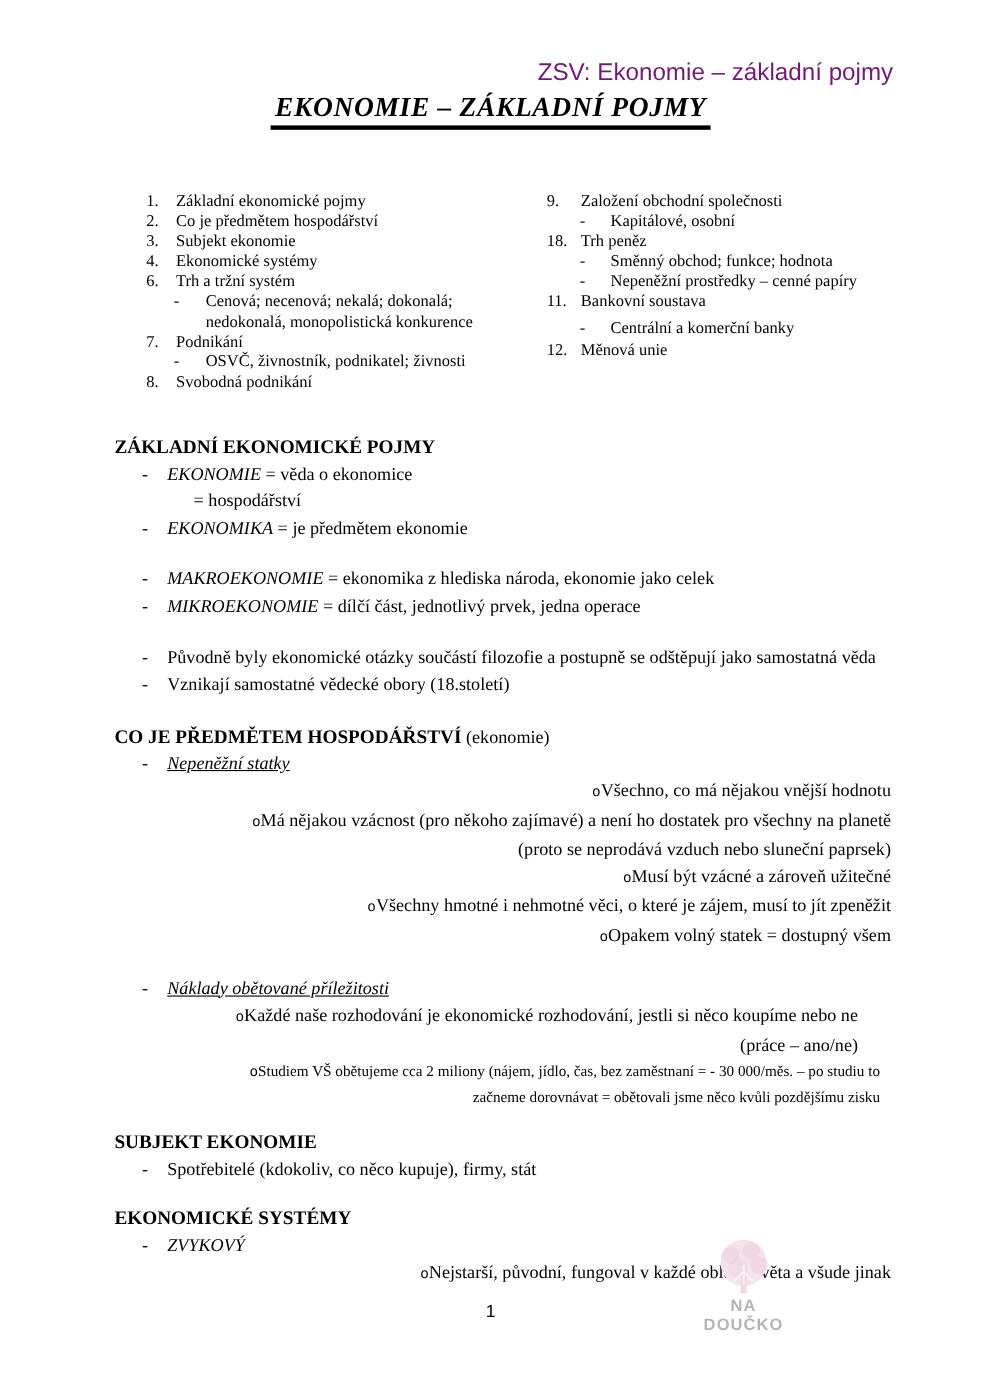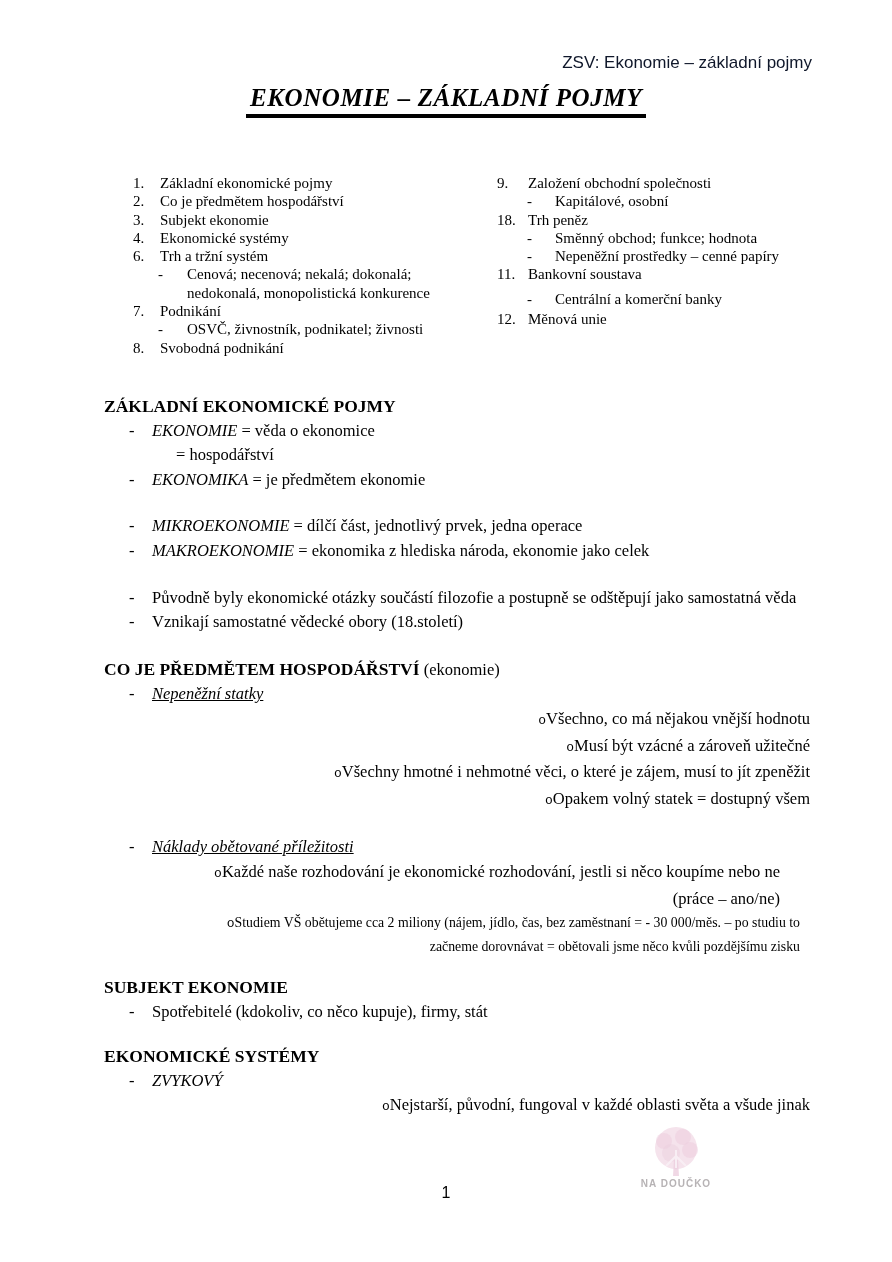--- a/index.html
+++ b/index.html
@@ -3,21 +3,21 @@
 <meta charset="utf-8">
 <style>
   html,body{margin:0;padding:0;background:#e9e9e9;}
   .page{
     position:relative;width:892px;height:1262px;background:#ffffff;margin:0 auto;
     font-family:"Liberation Serif","DejaVu Serif",serif;color:#000;overflow:hidden;
   }
   
   .hdr{
     position:absolute;top:53px;right:80px;
-    font-family:"Liberation Sans","DejaVu Sans",sans-serif;font-size:17px;color:#0f172a;
+    font-family:"Liberation Sans","DejaVu Sans",sans-serif;font-size:22px;color:#701a75;
   }
   
   .title-wrap{position:absolute;top:84px;left:0;width:100%;text-align:center;}
   .title{
     display:inline-block;font-size:25px;font-weight:bold;font-style:italic;
     letter-spacing:0.6px;border-bottom:4px solid #000;padding:0 4px 2px 4px;
   }
   
   .toc{position:absolute;top:174px;left:133px;width:720px;font-size:15px;line-height:18.3px;}
   .toc-col{position:absolute;top:0;}
@@ -49,21 +49,21 @@
   .u{font-style:italic;text-decoration:underline;}
   .small{font-size:13.8px;line-height:23px;}
   .pr30{padding-right:30px;}
   .pr10{padding-right:10px;}
   .gap{height:22px;}
   .gap-sm{height:17px;}
   .gap-md{height:20px;}
   
   .wm{position:absolute;top:1126px;left:630px;width:92px;text-align:center;}
   .wm-label{
-    font-family:"Liberation Sans","DejaVu Sans",sans-serif;font-size:10px;font-weight:bold;
+    font-family:"Liberation Sans","DejaVu Sans",sans-serif;font-size:15px;font-weight:bold;
     letter-spacing:1px;color:#b7b3b5;margin-top:-4px;
   }
   
   .pagenum{
     position:absolute;top:1184px;left:0;width:100%;text-align:center;
     font-family:"Liberation Sans","DejaVu Sans",sans-serif;font-size:16px;
   }
 </style>
 </head>
 <body>
@@ -100,30 +100,31 @@
     </div>
   </div>
 
   <div class="content">
 
     <div class="sh"><span>ZÁKLADNÍ EKONOMICKÉ POJMY</span></div>
     <div class="b1"><span class="mk">-</span><span class="term">EKONOMIE</span><span> = věda o ekonomice</span></div>
     <div class="cont">= hospodářství</div>
     <div class="b1"><span class="mk">-</span><span class="term">EKONOMIKA</span><span> = je předmětem ekonomie</span></div>
     <div class="gap"></div>
+    <div class="b1"><span class="mk">-</span><span class="term">MAKROEKONOMIE</span><span> = ekonomika z hlediska národa, ekonomie jako celek</span></div>
     <div class="b1"><span class="mk">-</span><span class="term">MIKROEKONOMIE</span><span> = dílčí část, jednotlivý prvek, jedna operace</span></div>
-    <div class="b1"><span class="mk">-</span><span class="term">MAKROEKONOMIE</span><span> = ekonomika z hlediska národa, ekonomie jako celek</span></div>
     <div class="gap"></div>
     <div class="b1"><span class="mk">-</span><span>Původně byly ekonomické otázky součástí filozofie a postupně se odštěpují jako samostatná věda</span></div>
     <div class="b1"><span class="mk">-</span><span>Vznikají samostatné vědecké obory (18.století)</span></div>
     <div class="gap"></div>
 
     <div class="sh"><span>CO JE PŘEDMĚTEM HOSPODÁŘSTVÍ</span><span class="hsuf"> (ekonomie)</span></div>
     <div class="b1"><span class="mk">-</span><span class="u">Nepeněžní statky</span></div>
     <div class="b2"><span class="mk2">o</span><span>Všechno, co má nějakou vnější hodnotu</span></div>
+    <div class="b2"><span class="mk2">o</span><span>Má nějakou vzácnost (pro někoho zajímavé) a není ho dostatek pro všechny na planetě (proto se neprodává vzduch nebo sluneční paprsek)</span></div>
     <div class="b2"><span class="mk2">o</span><span>Musí být vzácné a zároveň užitečné</span></div>
     <div class="b2"><span class="mk2">o</span><span>Všechny hmotné i nehmotné věci, o které je zájem, musí to jít zpeněžit</span></div>
     <div class="b2"><span class="mk2">o</span><span>Opakem volný statek = dostupný všem</span></div>
     <div class="gap"></div>
     <div class="b1"><span class="mk">-</span><span class="u">Náklady obětované příležitosti</span></div>
     <div class="b2 pr30"><span class="mk2">o</span><span>Každé naše rozhodování je ekonomické rozhodování, jestli si něco koupíme nebo ne (práce – ano/ne)</span></div>
     <div class="b2 small pr10"><span class="mk2">o</span><span>Studiem VŠ obětujeme cca 2 miliony (nájem, jídlo, čas, bez zaměstnaní = - 30 000/měs. – po studiu to začneme dorovnávat = obětovali jsme něco kvůli pozdějšímu zisku</span></div>
     <div class="gap-sm"></div>
 
     <div class="sh"><span>SUBJEKT EKONOMIE</span></div>

